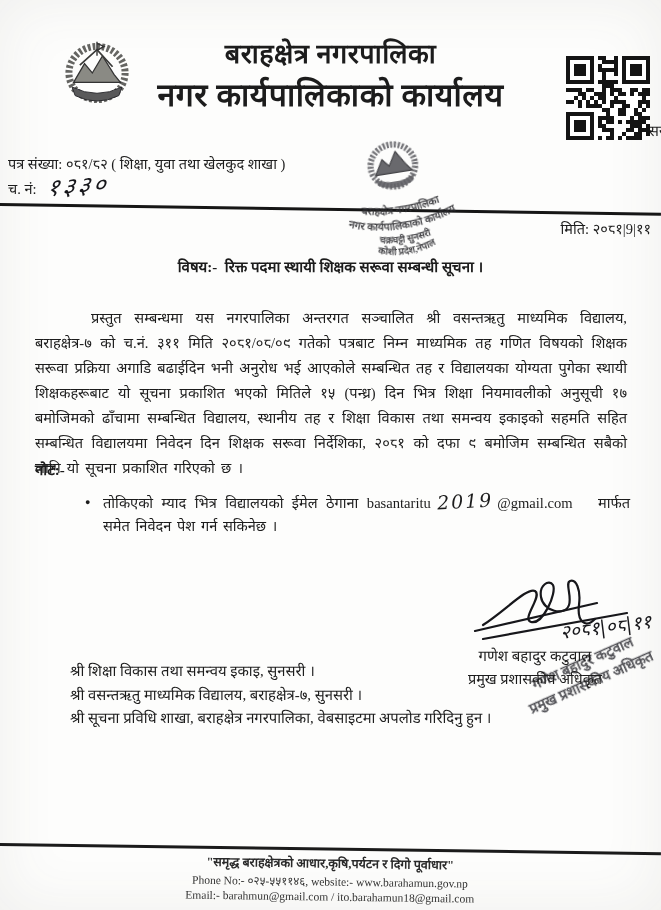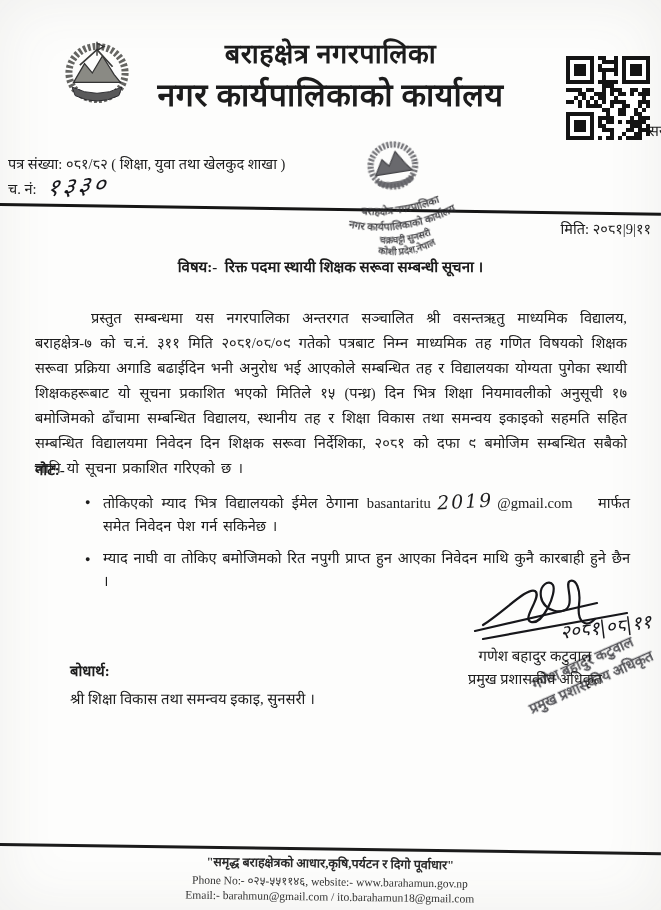--- a/index.html
+++ b/index.html
@@ -285,21 +285,20 @@
   <p class="body-par">प्रस्तुत सम्बन्धमा यस नगरपालिका अन्तरगत सञ्चालित श्री वसन्तऋतु माध्यमिक विद्यालय, बराहक्षेत्र-७ को च.नं. ३११ मिति २०८१/०८/०९ गतेको पत्रबाट निम्न माध्यमिक तह गणित विषयको शिक्षक सरूवा प्रक्रिया अगाडि बढाईदिन भनी अनुरोध भई आएकोले सम्बन्धित तह र विद्यालयका योग्यता पुगेका स्थायी शिक्षकहरूबाट यो सूचना प्रकाशित भएको मितिले १५ (पन्ध्र) दिन भित्र शिक्षा नियमावलीको अनुसूची १७ बमोजिमको ढाँचामा सम्बन्धित विद्यालय, स्थानीय तह र शिक्षा विकास तथा समन्वय इकाइको सहमति सहित सम्बन्धित विद्यालयमा निवेदन दिन शिक्षक सरूवा निर्देशिका, २०८१ को दफा ९ बमोजिम सम्बन्धित सबैको लागि यो सूचना प्रकाशित गरिएको छ ।</p>
 
   <div class="note-label">नोट:-</div>
 
   <ul class="notes">
     <li>
       <span>तोकिएको म्याद भित्र विद्यालयको ईमेल ठेगाना</span>
       <span class="latin">basantaritu</span><span class="hand-year">2019</span><span class="latin">@gmail.com</span>&nbsp;&nbsp;
       <span>मार्फत समेत निवेदन पेश गर्न सकिनेछ ।</span>
     </li>
-    <li>म्याद नाघी वा तोकिए बमोजिमको रित नपुगी प्राप्त हुन आएका निवेदन माथि कुनै कारबाही हुने छैन ।</li>
   </ul>
 
   <div class="sig-block">
     <svg class="sig-scribble" width="200" height="80" viewBox="0 0 200 80">
       <g stroke="#17171b" stroke-width="2.2" fill="none" stroke-linecap="round">
         <path d="M14,50 C36,36 58,12 66,16 C74,21 52,44 62,47 C74,50 88,18 84,10 C80,4 70,10 72,22 C74,36 96,42 100,30 C103,21 96,8 101,6 C107,4 112,14 110,30 C108,46 116,54 126,44"></path>
         <path d="M6,56 L128,28"></path>
         <path d="M14,64 L158,38"></path>
       </g>
       <text x="92" y="64" class="sig-date-text" transform="rotate(-7 92 64)">२०८१|०८|११</text>
@@ -307,23 +306,24 @@
     <div class="sig-name">गणेश बहादुर कटुवाल</div>
     <div class="sig-title">प्रमुख प्रशासकीय अधिकृत</div>
   </div>
 
   <div class="officer-stamp">
     <div>गणेश बहादुर कटुवाल</div>
     <div>प्रमुख प्रशासकीय अधिकृत</div>
   </div>
 
   <div class="cc">
-    <div class="cc-label">बोधार्थ:</div>
     <ul>
       <li>श्री शिक्षा विकास तथा समन्वय इकाइ, सुनसरी ।</li>
+      <li>श्री वसन्तऋतु माध्यमिक विद्यालय, बराहक्षेत्र-७, सुनसरी ।</li>
+      <li>श्री सूचना प्रविधि शाखा, बराहक्षेत्र नगरपालिका, वेबसाइटमा अपलोड गरिदिनु हुन ।</li>
     </ul>
   </div>
 
   <div class="footer">
     <div class="f-line"></div>
     <div class="f-motto">"समृद्ध बराहक्षेत्रको आधार,कृषि,पर्यटन र दिगो पूर्वाधार"</div>
     <div class="f-phone">Phone No:- ०२५-५५११४६, website:- www.barahamun.gov.np</div>
     <div class="f-email">Email:- barahmun@gmail.com / ito.barahamun18@gmail.com</div>
   </div>
 

